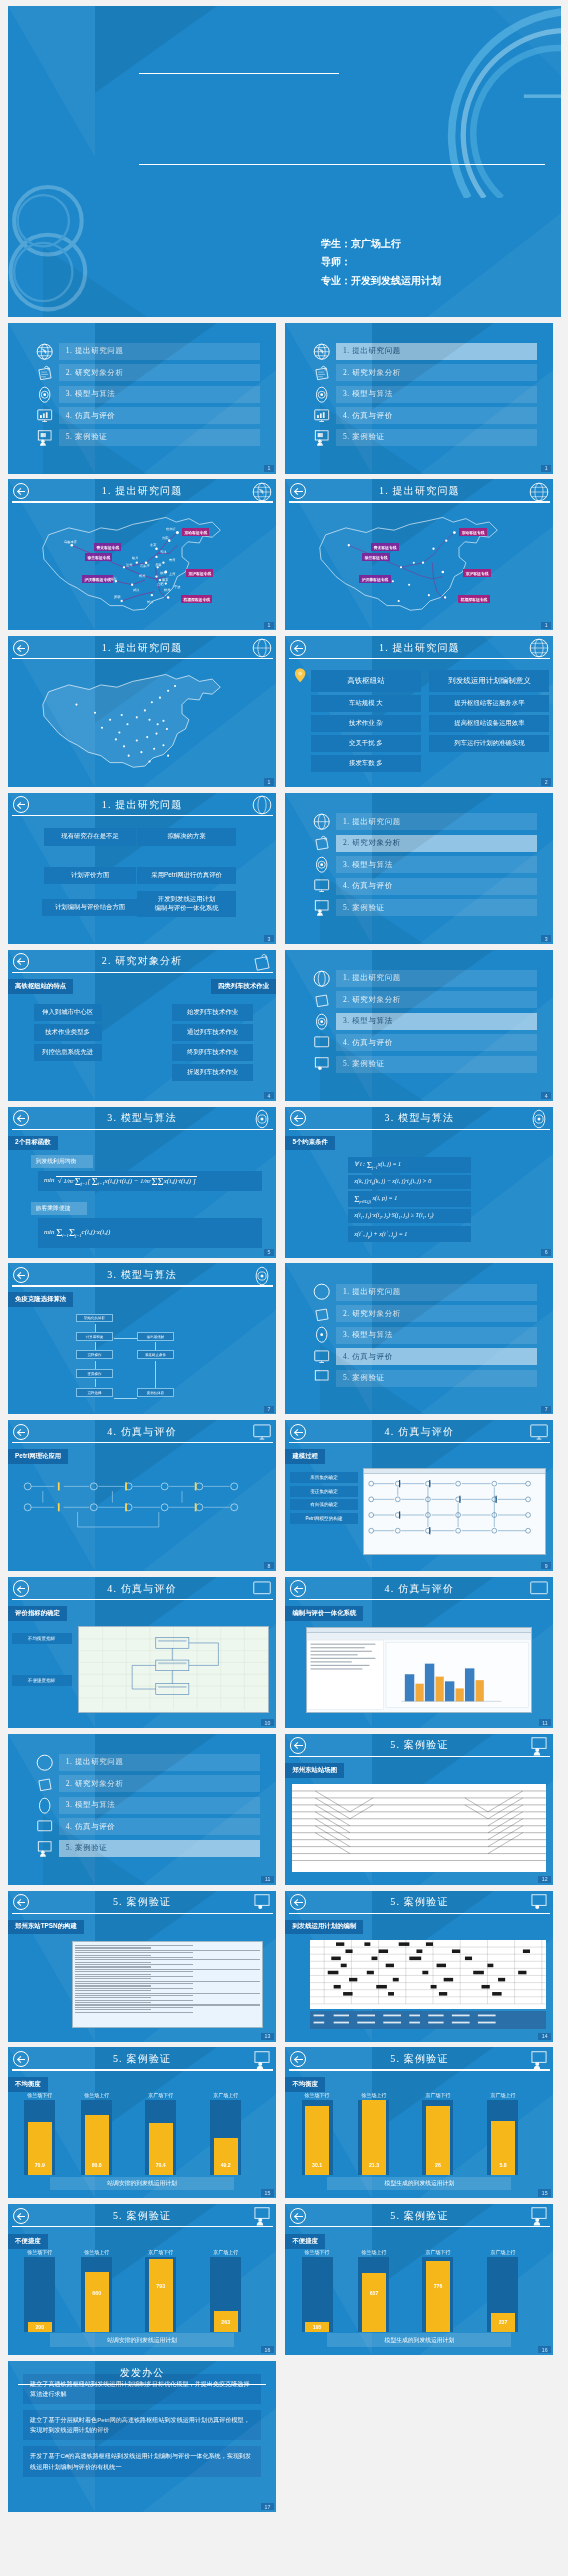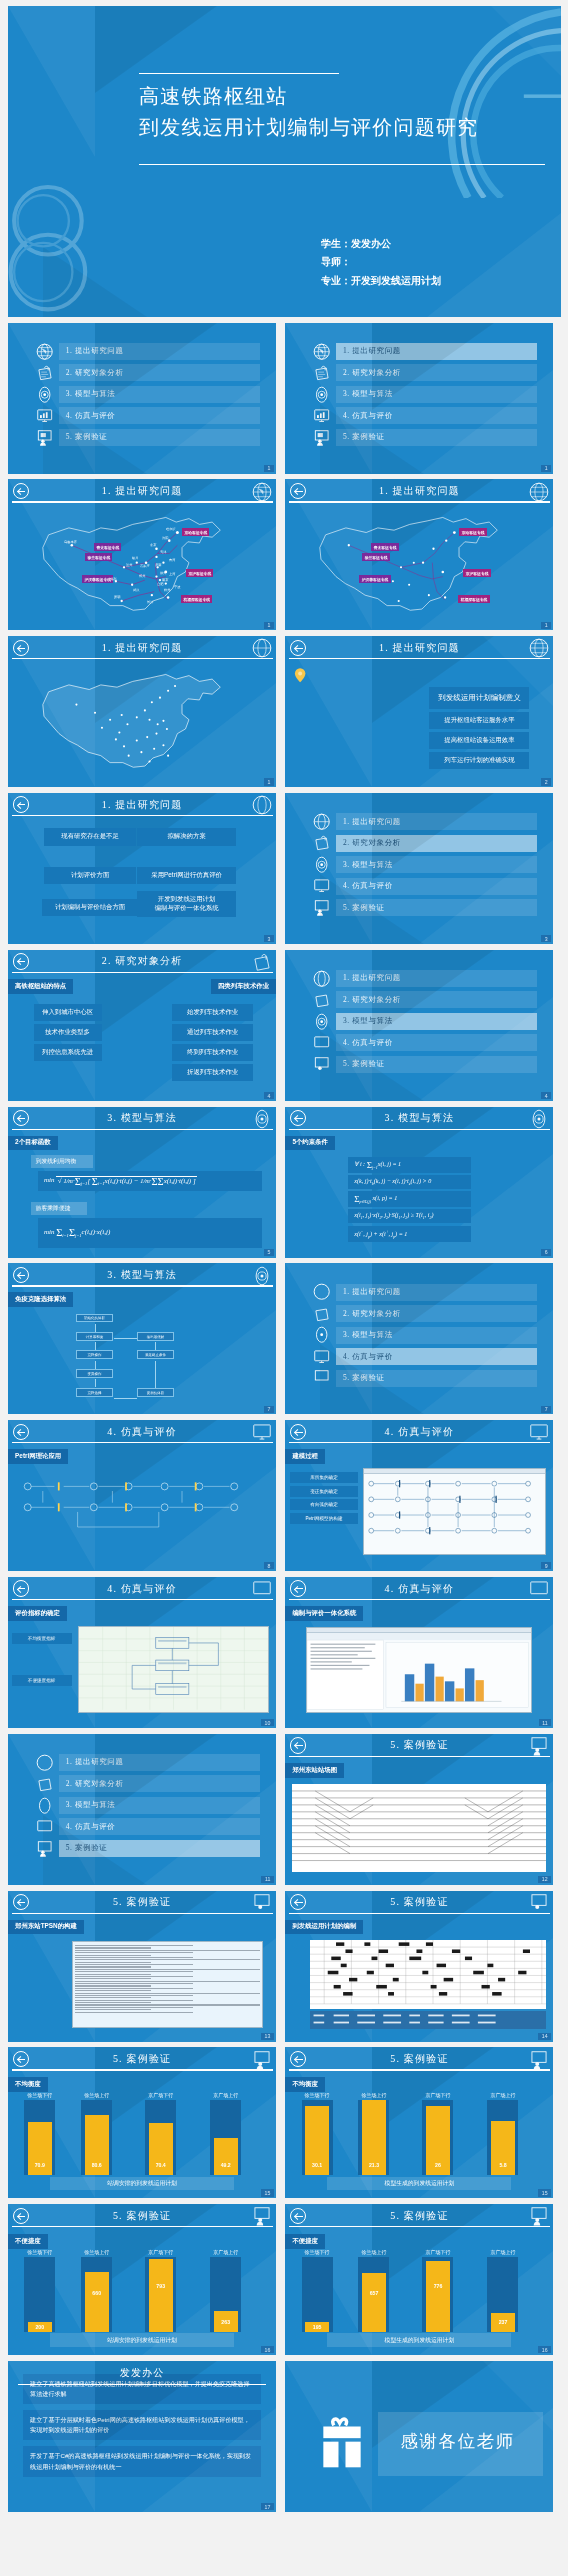--- a/index.html
+++ b/index.html
@@ -186,27 +186,23 @@
       <g fill="none" stroke="#bfe3f6" stroke-width="7">
         <circle cx="108" cy="70" r="58"></circle>
           <circle cx="108" cy="158" r="64"></circle>
       </g>
       <g fill="none" stroke="#8ec9e8" stroke-width="4">
         <circle cx="100" cy="70" r="44"></circle>
           <circle cx="100" cy="158" r="50"></circle>
       </g>
     </svg>
     <div class="tline" style="left:131px;top:67px;width:200px;"></div>
-    <div class="bigtitle">
-      <div>高速铁路枢纽站</div>
-      <div>到发线运用计划编制与评价问题研究</div>
-    </div>
     <div class="tline" style="left:131px;top:158px;width:406px;"></div>
     <div class="infoblk">
-      <div>学生：发发办公</div>
+      <div>学生：京广场上行</div>
       <div>导师：</div>
       <div>专业：开发到发线运用计划</div>
     </div>
   </div>
 </div>
 
 <div class="row">
 
   <div class="slide">
     <div class="facets">
@@ -525,21 +521,28 @@
             <path d="M2 17h30M5 9h24M5 25h24" stroke="#fff" stroke-width="1" fill="none"></path>
           </svg></span>
       <div class="rule"></div>
     </div>
     <div style="position:absolute;left:7px;top:31px;width:16.3px;height:16.3px">
       <svg viewBox="0 0 28 28">
           <path d="M14 2a9 9 0 0 0-9 9c0 6.5 9 15 9 15s9-8.5 9-15a9 9 0 0 0-9-9z" fill="#f7c64a"></path>
           <circle cx="14" cy="11" r="3.4" fill="#fff" opacity=".5"></circle>
         </svg>
     </div>
-    <div style="position:absolute;left:144px;top:48px;width:100px;">
+    <div style="position:absolute;left:25.5px;top:31px;width:110px;">
+      <div class="chip big">高铁枢纽站</div>
+      <div class="chip">车站规模 大</div>
+      <div class="chip">技术作业 杂</div>
+      <div class="chip">交叉干扰 多</div>
+      <div class="chip">接发车数 多</div>
+    </div>
+    <div style="position:absolute;left:144px;top:31px;width:120px;">
       <div class="chip big">到发线运用计划编制意义</div>
       <div class="chip">提升枢纽站客运服务水平</div>
       <div class="chip">提高枢纽站设备运用效率</div>
       <div class="chip">列车运行计划的准确实现</div>
     </div>
     <div class="pagenum">2</div>
   </div>
 </div>
 
 <div class="row">
@@ -1492,32 +1495,14 @@
         <i class="f3"></i>
       </div>
     <div style="position:absolute;left:0;right:0;top:4.6px;text-align:center;font-size:10px;letter-spacing:1.2px;font-family:'Liberation Serif',serif;">发发办公</div>
     <div class="divline" style="top:23px;"></div>
     <div class="conc" style="margin-top:12.8px;">建立了高速铁路枢纽站到发线运用计划编制多目标优化模型，并提出免疫克隆选择算法进行求解</div>
     <div class="conc">建立了基于分层赋时着色Petri网的高速铁路枢纽站到发线运用计划仿真评价模型，实现对到发线运用计划的评价</div>
     <div class="conc">开发了基于C#的高速铁路枢纽站到发线运用计划编制与评价一体化系统，实现到发线运用计划编制与评价的有机统一</div>
     <div class="pagenum">17</div>
   </div>
 
-  <div class="slide">
-    <div class="facets">
-        <i class="f1"></i>
-        <i class="f2"></i>
-        <i class="f3"></i>
-        <i class="f5"></i>
-      </div>
-    <div class="thanksbox"></div>
-    <div class="gift">
-      <svg viewBox="0 0 72 95">
-        <path d="M22 16c-6-10 4-16 10-4 6-12 16-6 10 4" fill="none" stroke="#fff" stroke-width="6"></path>
-        <rect x="4" y="18" width="64" height="20" fill="#fff"></rect>
-        <rect x="4" y="44" width="26" height="44" fill="#fff"></rect>
-        <rect x="42" y="44" width="26" height="44" fill="#fff"></rect>
-      </svg>
-    </div>
-    <div class="thankstxt">感谢各位老师</div>
-  </div>
 </div>
 
 
 </body></html>

